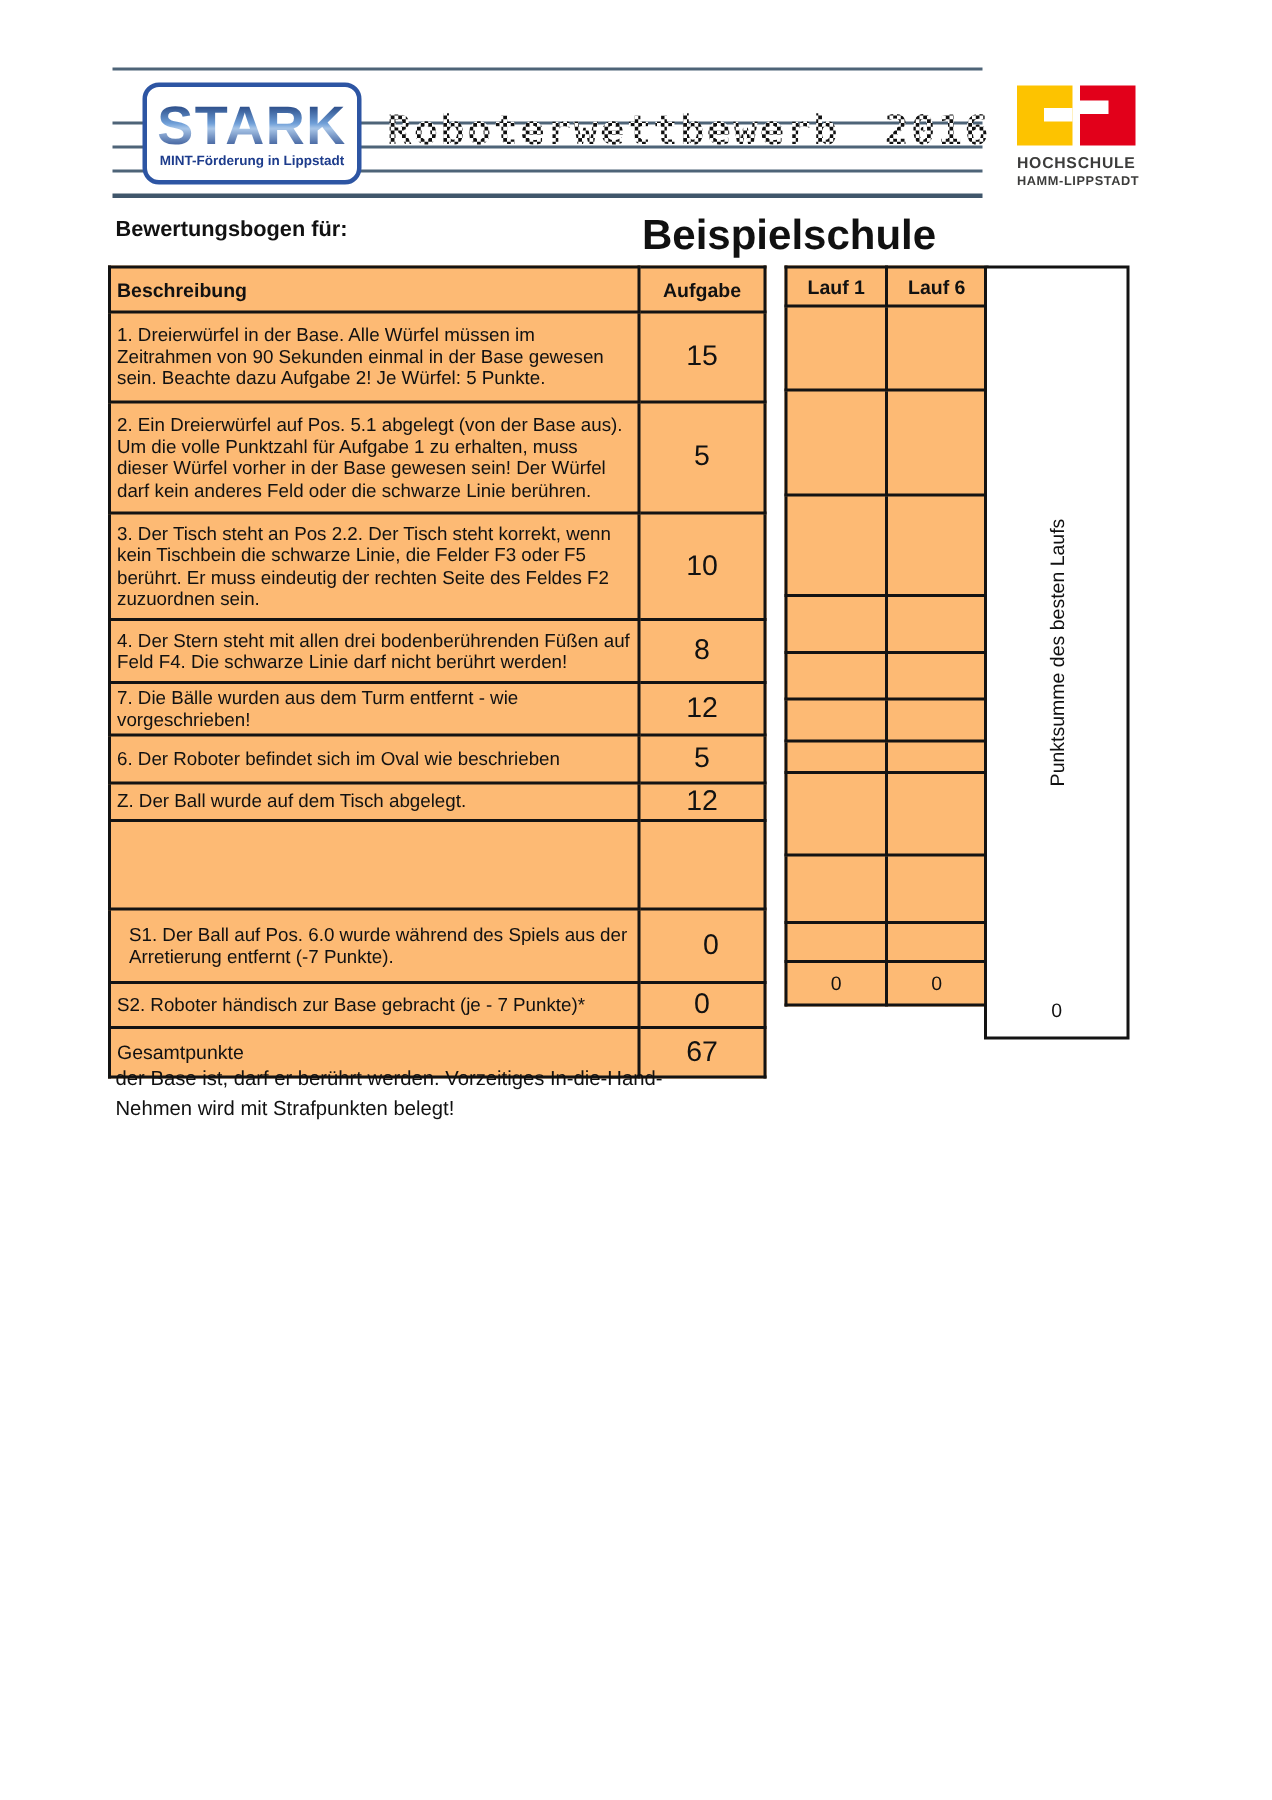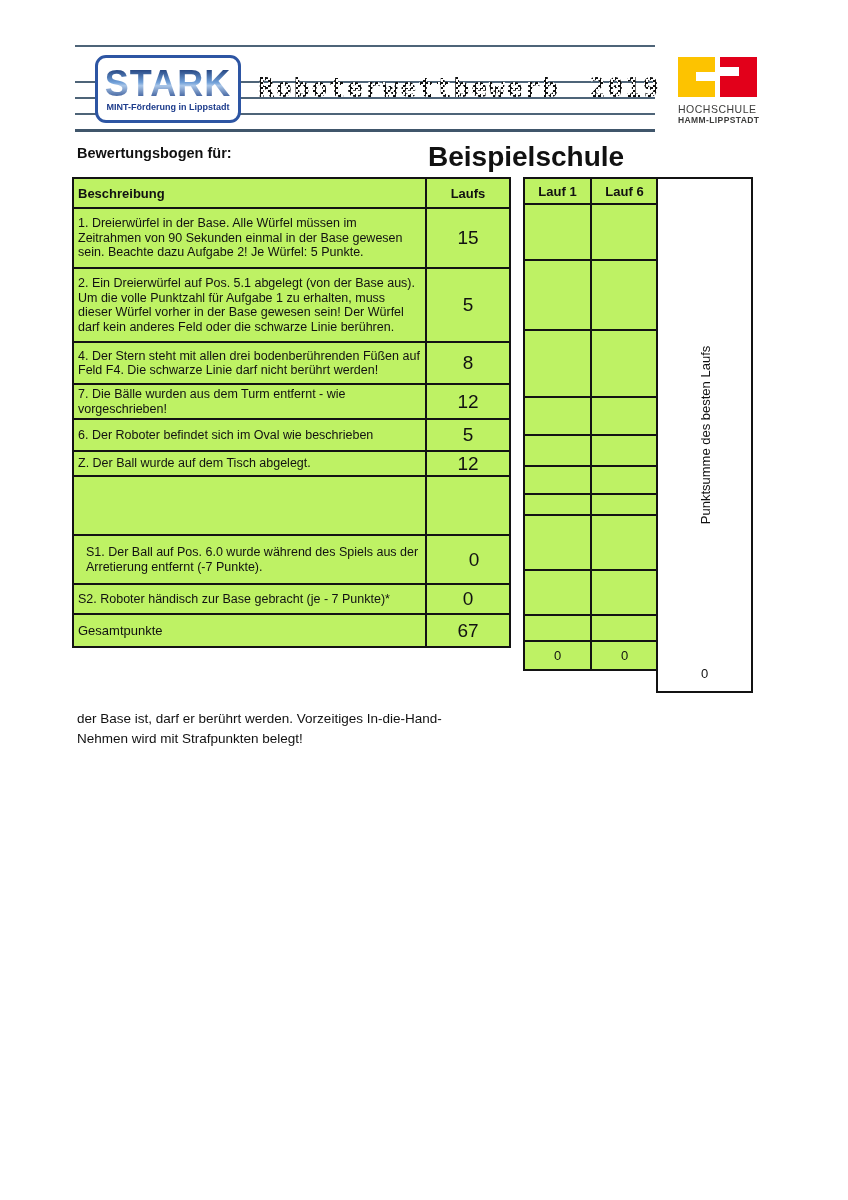--- a/index.html
+++ b/index.html
@@ -47,29 +47,29 @@
   .hshl-squares { position:relative; height:41px; }
   .hshl-sq { position:absolute; top:0; width:37px; height:40px; }
   .hshl-sq.yellow { left:0; background:#fdc300; }
   .hshl-sq.red    { left:42px; background:#e2001a; }
   .hshl-sq.yellow::after {
     content:""; position:absolute; right:0; top:37%; width:52%; height:23%; background:#fff;
   }
   .hshl-sq.red::after {
     content:""; position:absolute; left:0; top:25%; width:50%; height:23%; background:#fff;
   }
-  .hshl-t1 { margin-top:5px; font-size:10.5px; letter-spacing:0.5px; color:#3c3c3b; font-weight:normal; white-space:nowrap; }
+  .hshl-t1 { margin-top:5px; font-size:10.5px; letter-spacing:0.5px; color:#3c3c3b; font-weight:bold; white-space:nowrap; }
   .hshl-t2 { font-size:8.5px; letter-spacing:0.4px; color:#3c3c3b; font-weight:bold; white-space:nowrap; }
 
   
   .form-label { position:absolute; left:77px; top:145px; font-size:14.5px; font-weight:bold; }
   .school     { position:absolute; left:428px; top:141px; font-size:28px; font-weight:bold; }
 
   
-  table { border-collapse:collapse; table-layout:fixed; position:absolute; background:#bef264; }
+  table { border-collapse:collapse; table-layout:fixed; position:absolute; background:#fdba74; }
   td,th { border:2px solid #131313; padding:0; overflow:hidden; }
 
   .main-table { left:72px; top:177px; }
   .main-table col.c-desc { width:353px; }
   .main-table col.c-pts  { width:84px; }
   .runs-table { left:523px; top:177px; }
   .runs-table col { width:67px; }
 
   tr.hh  td, tr.hh th { height:24px; }
   tr.r0  td { height:54px; }
@@ -116,21 +116,21 @@
     <div class="rule r2"></div>
     <div class="rule r3"></div>
     <div class="rule r4"></div>
     <div class="rule r5"></div>
 
     <div class="stark-box">
       <div class="stark-name">STARK</div>
       <div class="stark-sub">MINT-Förderung in Lippstadt</div>
     </div>
 
-    <div class="dot-title">Roboterwettbewerb 2019</div>
+    <div class="dot-title">Roboterwettbewerb 2016</div>
 
     <div class="hshl">
       <div class="hshl-squares">
         <div class="hshl-sq yellow"></div>
         <div class="hshl-sq red"></div>
       </div>
       <div class="hshl-t1">HOCHSCHULE</div>
       <div class="hshl-t2">HAMM-LIPPSTADT</div>
     </div>
   </div>
@@ -139,29 +139,33 @@
   <div class="school">Beispielschule</div>
 
   <table class="main-table">
     <colgroup>
         <col class="c-desc">
         <col class="c-pts">
       </colgroup>
     <tbody>
         <tr class="hh">
       <th class="desc-h">Beschreibung</th>
-      <th class="pts-h">Laufs</th>
+      <th class="pts-h">Aufgabe</th>
     </tr>
     <tr class="r0">
       <td class="desc">1. Dreierwürfel in der Base. Alle Würfel müssen im Zeitrahmen von 90 Sekunden einmal in der Base gewesen sein. Beachte dazu Aufgabe 2! Je Würfel: 5 Punkte.</td>
       <td class="pts">15</td>
     </tr>
     <tr class="r1">
       <td class="desc">2. Ein Dreierwürfel auf Pos. 5.1 abgelegt (von der Base aus). Um die volle Punktzahl für Aufgabe 1 zu erhalten, muss dieser Würfel vorher in der Base gewesen sein! Der Würfel darf kein anderes Feld oder die schwarze Linie berühren.</td>
       <td class="pts">5</td>
+    </tr>
+    <tr class="r2">
+      <td class="desc">3. Der Tisch steht an Pos 2.2. Der Tisch steht korrekt, wenn kein Tischbein die schwarze Linie, die Felder F3 oder F5 berührt. Er muss eindeutig der rechten Seite des Feldes F2 zuzuordnen sein.</td>
+      <td class="pts">10</td>
     </tr>
     <tr class="r3">
       <td class="desc">4. Der Stern steht mit allen drei bodenberührenden Füßen auf Feld F4. Die schwarze Linie darf nicht berührt werden!</td>
       <td class="pts">8</td>
     </tr>
     <tr class="r4">
       <td class="desc">7. Die Bälle wurden aus dem Turm entfernt - wie vorgeschrieben!</td>
       <td class="pts">12</td>
     </tr>
     <tr class="r5">

